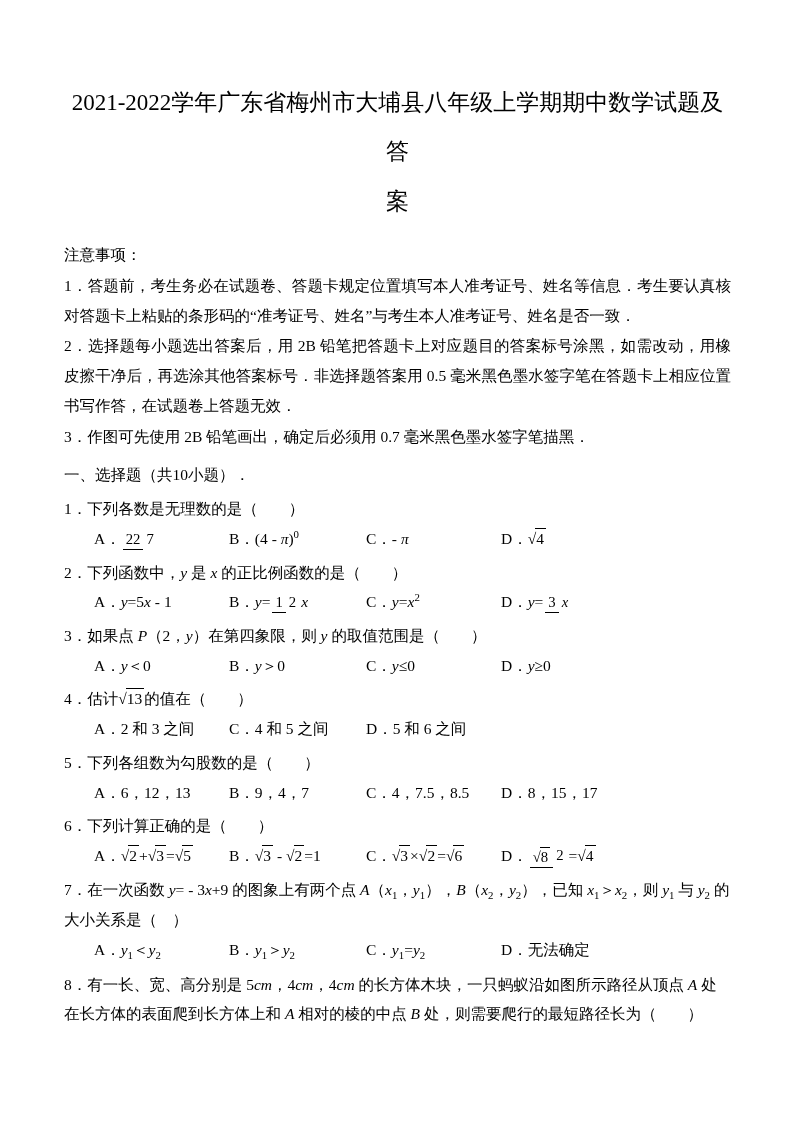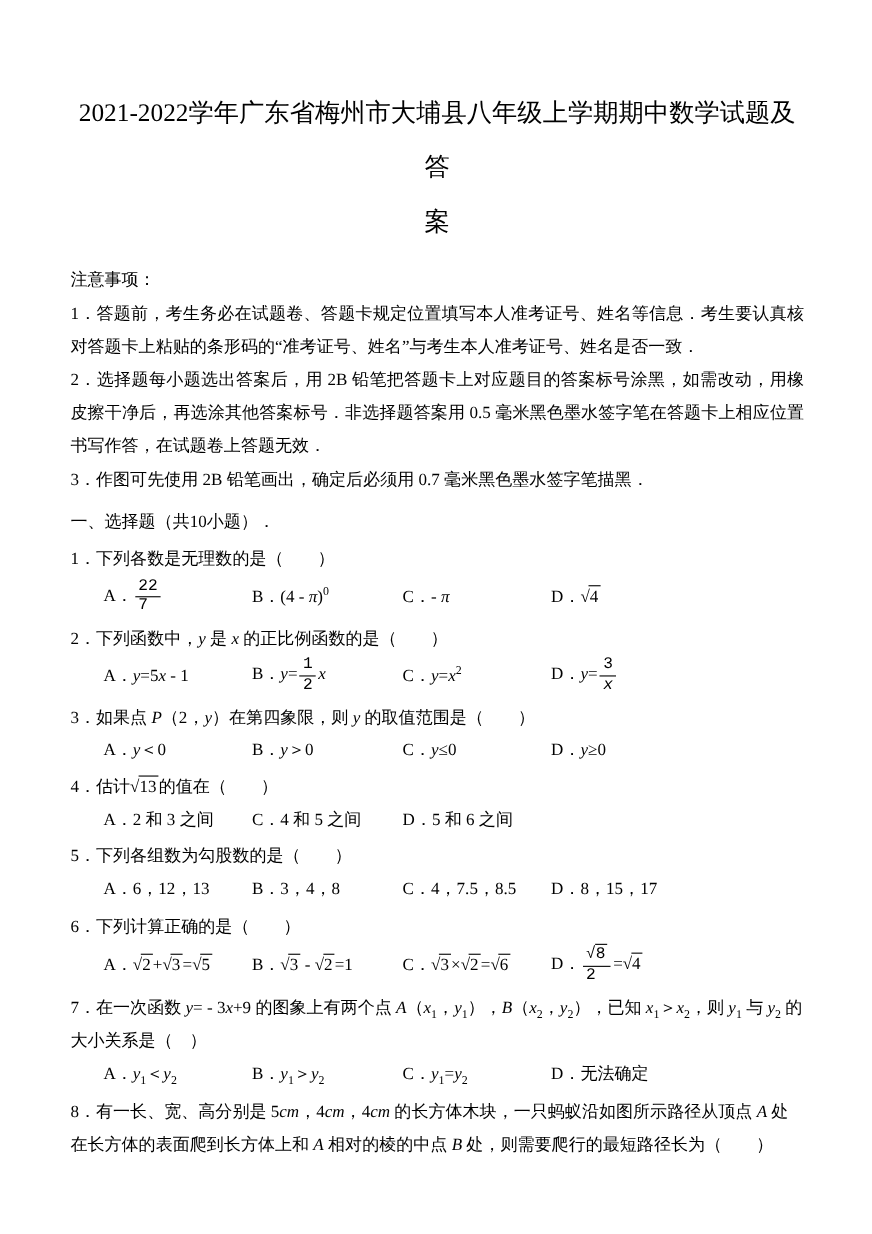--- a/index.html
+++ b/index.html
@@ -39,27 +39,25 @@
     padding-left: 30px;
     align-items: center;
     line-height: 1.9;
     min-height: 30px;
   }
   .option { white-space: nowrap; }
 
   
   .frac {
     display: inline-flex;
-    flex-direction: column;
-    text-align: left;
+    text-align: right;
     vertical-align: middle;
     line-height: 1.2;
     font-size: 0.95em;
     margin: 1px 2px;
-    font-family: Liberation Mono, monospace;
   }
   .frac .num { border-bottom: 1px solid currentColor; padding: 0 3px; }
   .frac .den { padding: 0 3px; }
 
   .sqrt { display: inline-block; white-space: nowrap; }
   .sqrt .rs { display: inline-block; }
   .sqrt .rv {
     display: inline-block;
     border-top: 1px solid currentColor;
     padding: 0 2px 0 1px;
@@ -132,21 +130,21 @@
         <div class="options">
           <span class="option">A．2 和 3 之间</span>
           <span class="option">C．4 和 5 之间</span>
           <span class="option">D．5 和 6 之间</span>
         </div>
       </div>
       <div class="question">
         <p class="stem">5．下列各组数为勾股数的是（　　）</p>
         <div class="options">
           <span class="option">A．6，12，13</span>
-          <span class="option">B．3，4，8</span>
+          <span class="option">B．9，4，7</span>
           <span class="option">C．4，7.5，8.5</span>
           <span class="option">D．8，15，17</span>
         </div>
       </div>
       <div class="question">
         <p class="stem">6．下列计算正确的是（　　）</p>
         <div class="options">
           <span class="option">A．<span class="sqrt"><span class="rs">√</span><span class="rv">2</span></span>+<span class="sqrt"><span class="rs">√</span><span class="rv">3</span></span>=<span class="sqrt"><span class="rs">√</span><span class="rv">5</span></span></span>
           <span class="option">B．<span class="sqrt"><span class="rs">√</span><span class="rv">3</span></span> - <span class="sqrt"><span class="rs">√</span><span class="rv">2</span></span>=1</span>
           <span class="option">C．<span class="sqrt"><span class="rs">√</span><span class="rv">3</span></span>×<span class="sqrt"><span class="rs">√</span><span class="rv">2</span></span>=<span class="sqrt"><span class="rs">√</span><span class="rv">6</span></span></span>

